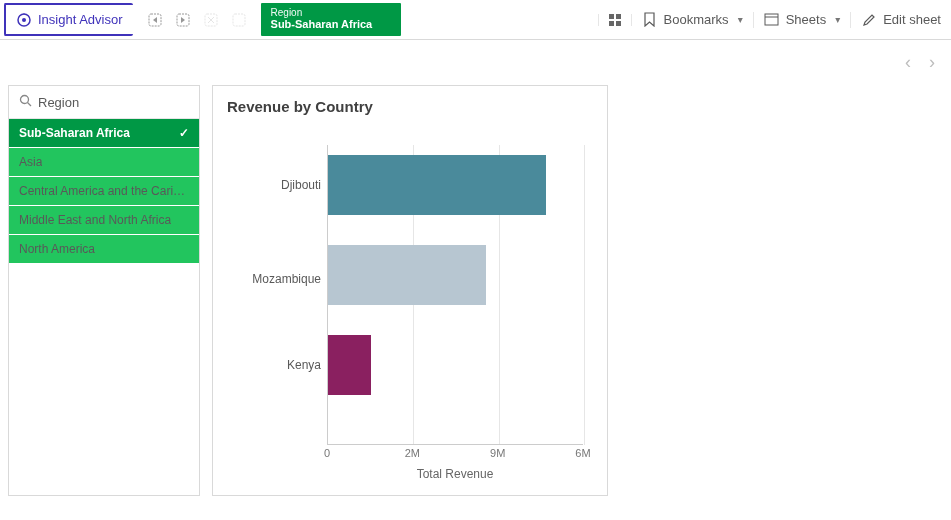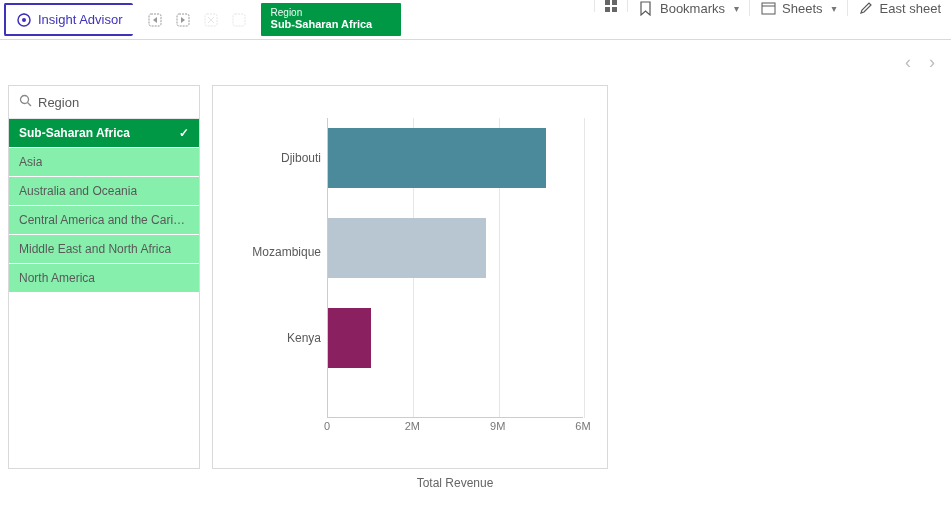--- a/index.html
+++ b/index.html
@@ -15,21 +15,21 @@
 
   
   .toolbar {
     height: 40px;
     border-bottom: 1px solid #d9d9d9;
     display: flex;
     align-items: stretch;
     background: #fff;
   }
   .toolbar-left { display: flex; align-items: stretch; }
-  .toolbar-right { margin-left: auto; display: flex; align-items: flex-start; }
+  .toolbar-right { margin-left: auto; display: flex; align-items: center; }
   .tb-item {
     display: flex;
     align-items: center;
     padding: 0 10px;
     gap: 6px;
     cursor: pointer;
     font-size: 13px;
     color: #595959;
     border-right: 1px solid #e6e6e6;
   }
@@ -119,21 +119,21 @@
     overflow: hidden;
     text-overflow: ellipsis;
   }
   .filter-item.selected {
     background: #009845;
     color: #fff;
     font-weight: 600;
   }
   .filter-item .check { margin-left: auto; font-size: 12px; }
   
-  .filter-item:not(.selected) { background: #86efac; }
+  .filter-item:not(.selected) { background: #22c55e; }
 
   
   .chart-card {
     width: 396px;
     border: 1px solid #d9d9d9;
     background: #fff;
     padding: 12px 14px 10px 14px;
   }
   .chart-title {
     font-size: 15px;
@@ -195,21 +195,20 @@
     color: #777;
   }
   .xtitle {
     position: absolute;
     left: 100px;
     width: 256px;
     top: 342px;
     text-align: center;
     font-size: 12px;
     color: #666;
-    margin-top: 36px;
   }
 </style>
 </head>
 <body>
 
 <div class="toolbar">
   <div class="toolbar-left">
 
     <div class="tb-insight tb-item no-border">
       <span class="icon">
@@ -282,21 +281,21 @@
       </span>
       <span>Sheets</span>
       <span class="chev">▾</span>
     </div>
     <div class="tb-item">
       <span class="icon">
         <svg width="14" height="14" viewBox="0 0 14 14">
             <path d="M2 12 L3 9 L10 2 L12 4 L5 11 Z" fill="none" stroke="#595959" stroke-width="1.2"></path>
           </svg>
       </span>
-      <span>East sheet</span>
+      <span>Edit sheet</span>
     </div>
   </div>
 </div>
 
 <div class="sheet-header">
   <div class="sheet-nav">
     <span>‹</span>
     <span>›</span>
   </div>
 </div>
@@ -315,35 +314,33 @@
     </div>
     <div class="filter-list" id="filter-list">
         <div class="filter-item selected">
           <span style="overflow: hidden; text-overflow: ellipsis;">Sub-Saharan Africa</span>
           <span class="check">✓</span>
         </div>
         <div class="filter-item">
           <span style="overflow: hidden; text-overflow: ellipsis;">Asia</span>
         </div>
         <div class="filter-item">
-          <span style="overflow: hidden; text-overflow: ellipsis;">Australia and Oceania</span>
-        </div>
-        <div class="filter-item">
           <span style="overflow: hidden; text-overflow: ellipsis;">Central America and the Cari…</span>
         </div>
         <div class="filter-item">
           <span style="overflow: hidden; text-overflow: ellipsis;">Middle East and North Africa</span>
         </div>
         <div class="filter-item">
           <span style="overflow: hidden; text-overflow: ellipsis;">North America</span>
         </div>
       </div>
   </div>
 
   <div class="chart-card">
+    <div class="chart-title">Revenue by Country</div>
     <div class="chart-area">
       <div class="plot" id="plot">
           <div class="gridline" style="left: 85.3333px;"></div>
           <div class="gridline" style="left: 170.667px;"></div>
           <div class="gridline" style="left: 256px;"></div>
           <div class="bar-row" style="top: 10px;">
             <div class="bar" style="width: 217.6px; background: rgb(74, 138, 155);"></div>
           </div>
           <div class="bar-row" style="top: 100px;">
             <div class="bar" style="width: 157.867px; background: rgb(183, 198, 209);"></div>

